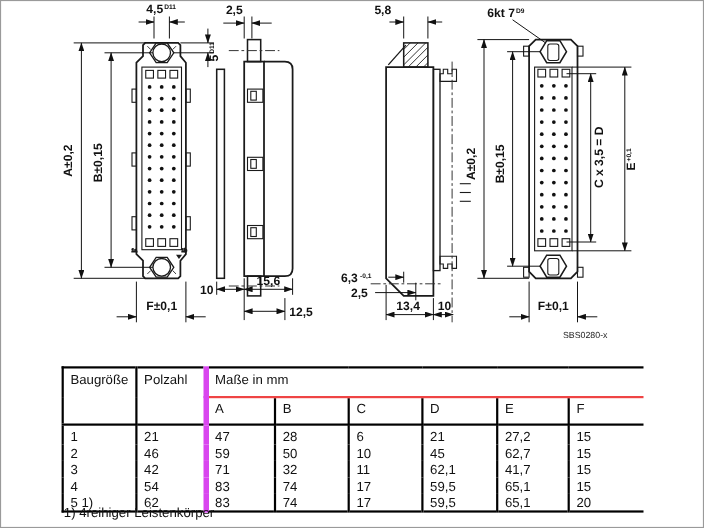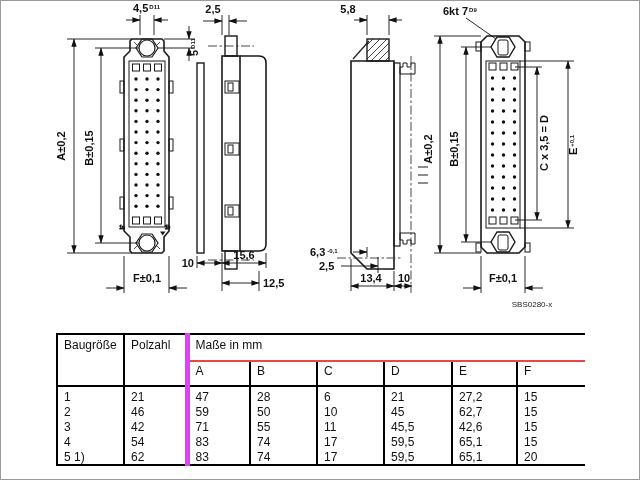--- a/index.html
+++ b/index.html
@@ -395,24 +395,24 @@
         <td>50</td>
         <td>10</td>
         <td>45</td>
         <td>62,7</td>
         <td class="lastcol">15</td>
       </tr>
       <tr>
         <td>3</td>
         <td class="thick">42</td>
         <td>71</td>
-        <td>55</td>
+        <td>32</td>
         <td>11</td>
-        <td>45,5</td>
-        <td>42,6</td>
+        <td>62,1</td>
+        <td>41,7</td>
         <td class="lastcol">15</td>
       </tr>
       <tr>
         <td>4</td>
         <td class="thick">54</td>
         <td>83</td>
         <td>74</td>
         <td>17</td>
         <td>59,5</td>
         <td>65,1</td>
@@ -424,13 +424,14 @@
         <td>83</td>
         <td>74</td>
         <td>17</td>
         <td>59,5</td>
         <td>65,1</td>
         <td class="lastcol">20</td>
       </tr>
     </tbody>
   </table>
 
+  <div id="footnote">1) 4reihiger Leistenkörper</div>
 </div>
 
 </body></html>

